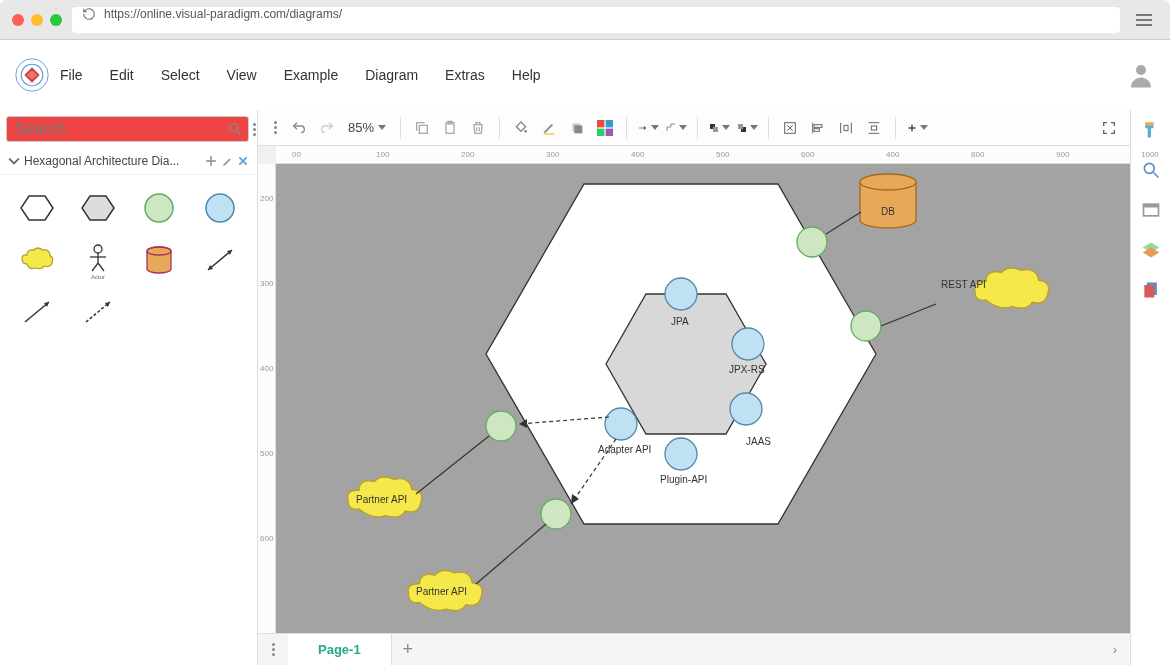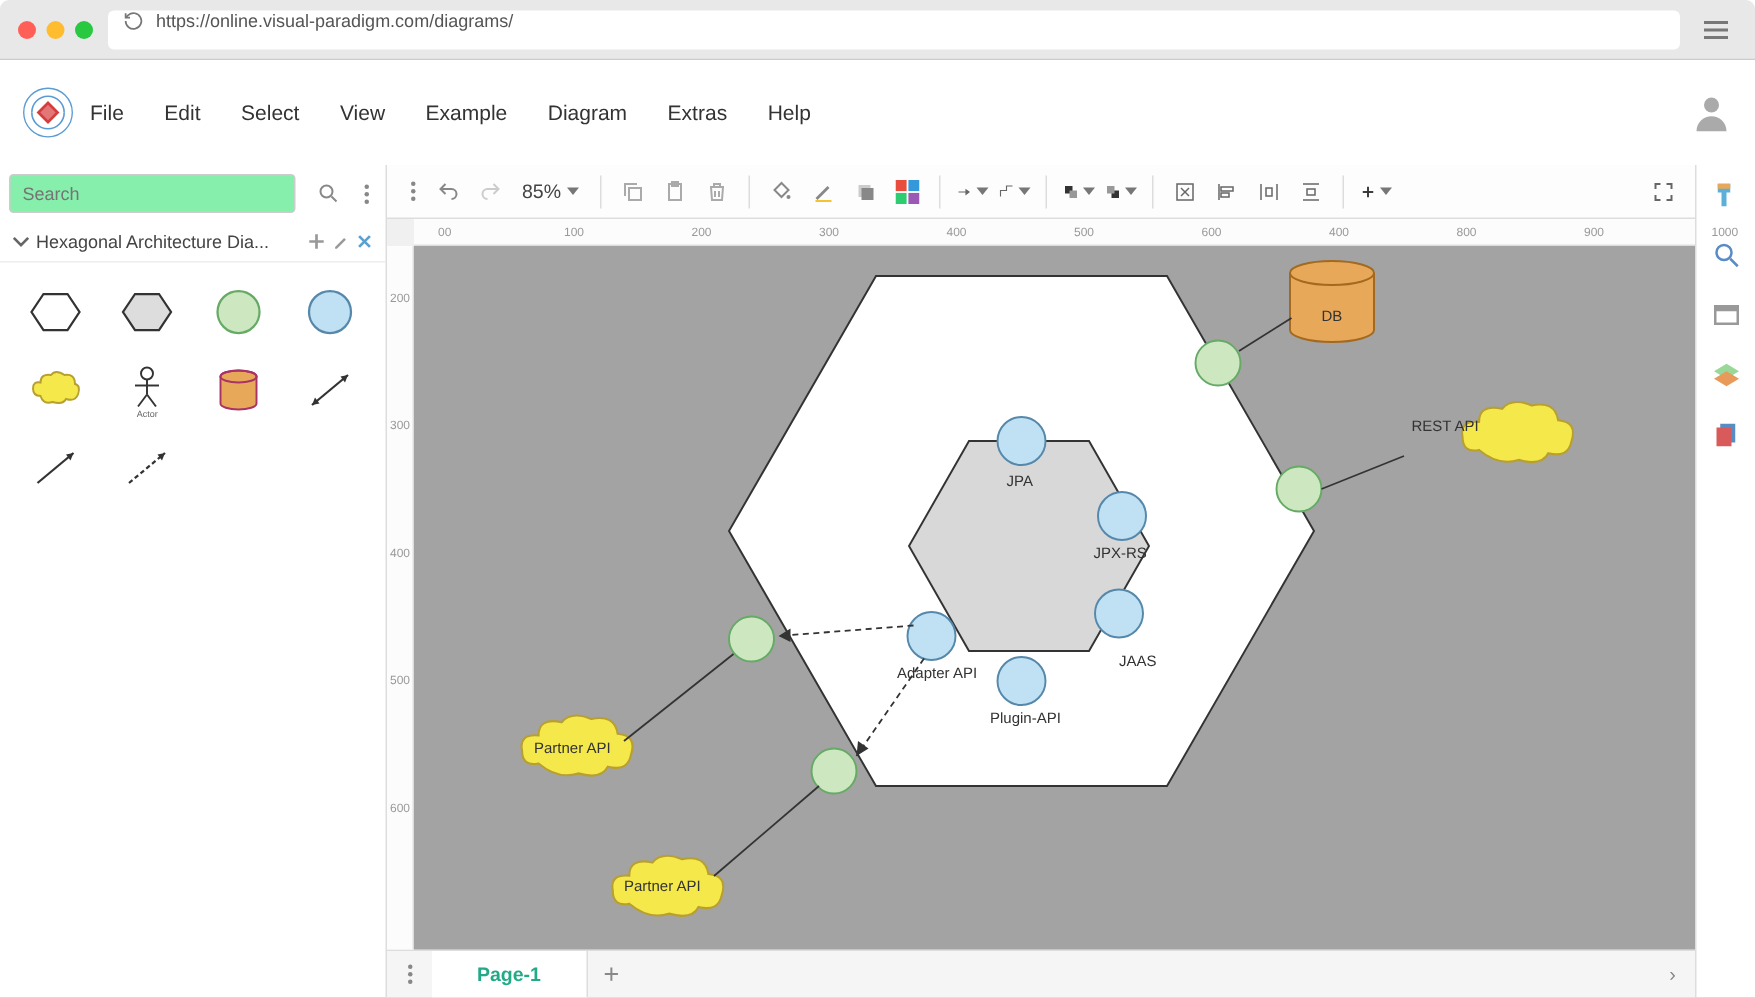--- a/index.html
+++ b/index.html
@@ -24,21 +24,21 @@
 .title-menu { display: flex; flex-direction: column; gap: 4px; }
 .app-title { font-size: 18px; color: #333; font-weight: 400; }
 .menu-bar { display: flex; gap: 27px; color: #333; font-size: 14px; }
 .menu-item { cursor: pointer; }
 .user-icon { margin-left: auto; width: 30px; height: 30px; fill: #aaa; }
 
 
 .main { display: flex; height: 555px; }
 .sidebar { width: 258px; background: #fff; border-right: 1px solid #ddd; display: flex; flex-direction: column; }
 .search-row { padding: 6px; display: flex; align-items: center; gap: 4px; }
-.search-input { flex: 1; border: 1px solid #ccc; border-radius: 3px; height: 26px; padding: 0 26px 0 8px; font-size: 12px; background: #86efac; }
+.search-input { flex: 1; border: 1px solid #ccc; border-radius: 3px; height: 26px; padding: 0 26px 0 8px; font-size: 16px; background: #ef4444; }
 .search-wrap { position: relative; flex: 1; }
 .search-icon { position: absolute; right: 6px; top: 5px; width: 16px; height: 16px; fill: #888; }
 .dots-v { width: 14px; display: flex; flex-direction: column; gap: 2px; align-items: center; cursor: pointer; }
 .dots-v span { width: 3px; height: 3px; background: #888; border-radius: 50%; }
 
 .cat-header { padding: 6px 8px; display: flex; align-items: center; gap: 4px; font-size: 12px; color: #444; border-bottom: 1px solid #eee; }
 .cat-header .spacer { flex: 1; }
 .cat-icon { width: 12px; height: 12px; cursor: pointer; }
 
 .shape-grid { display: grid; grid-template-columns: repeat(4, 1fr); gap: 6px; padding: 10px; }

